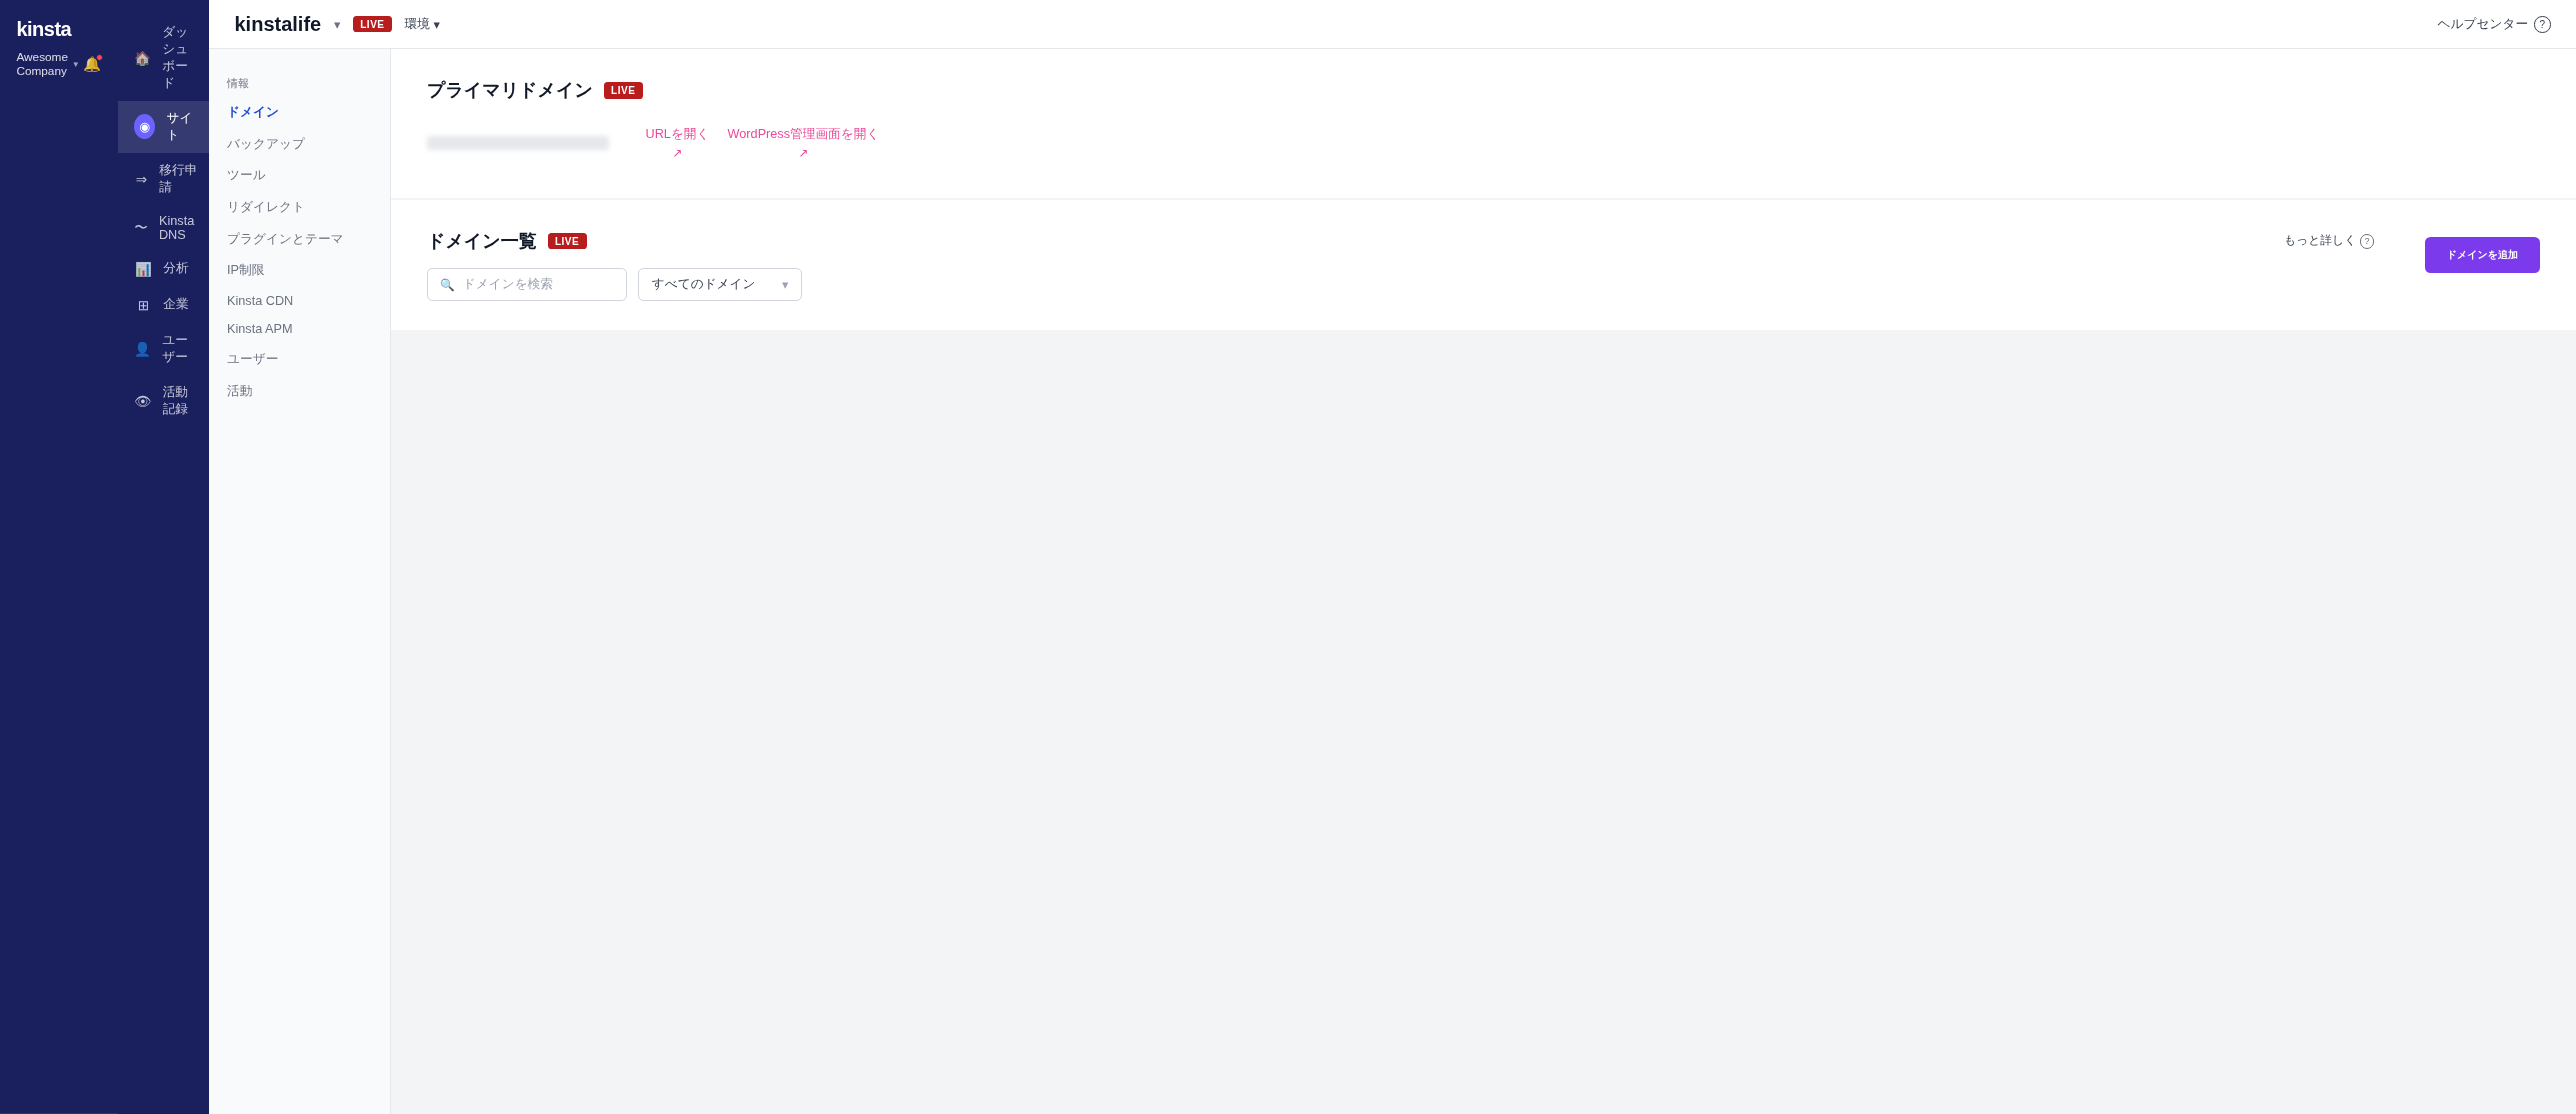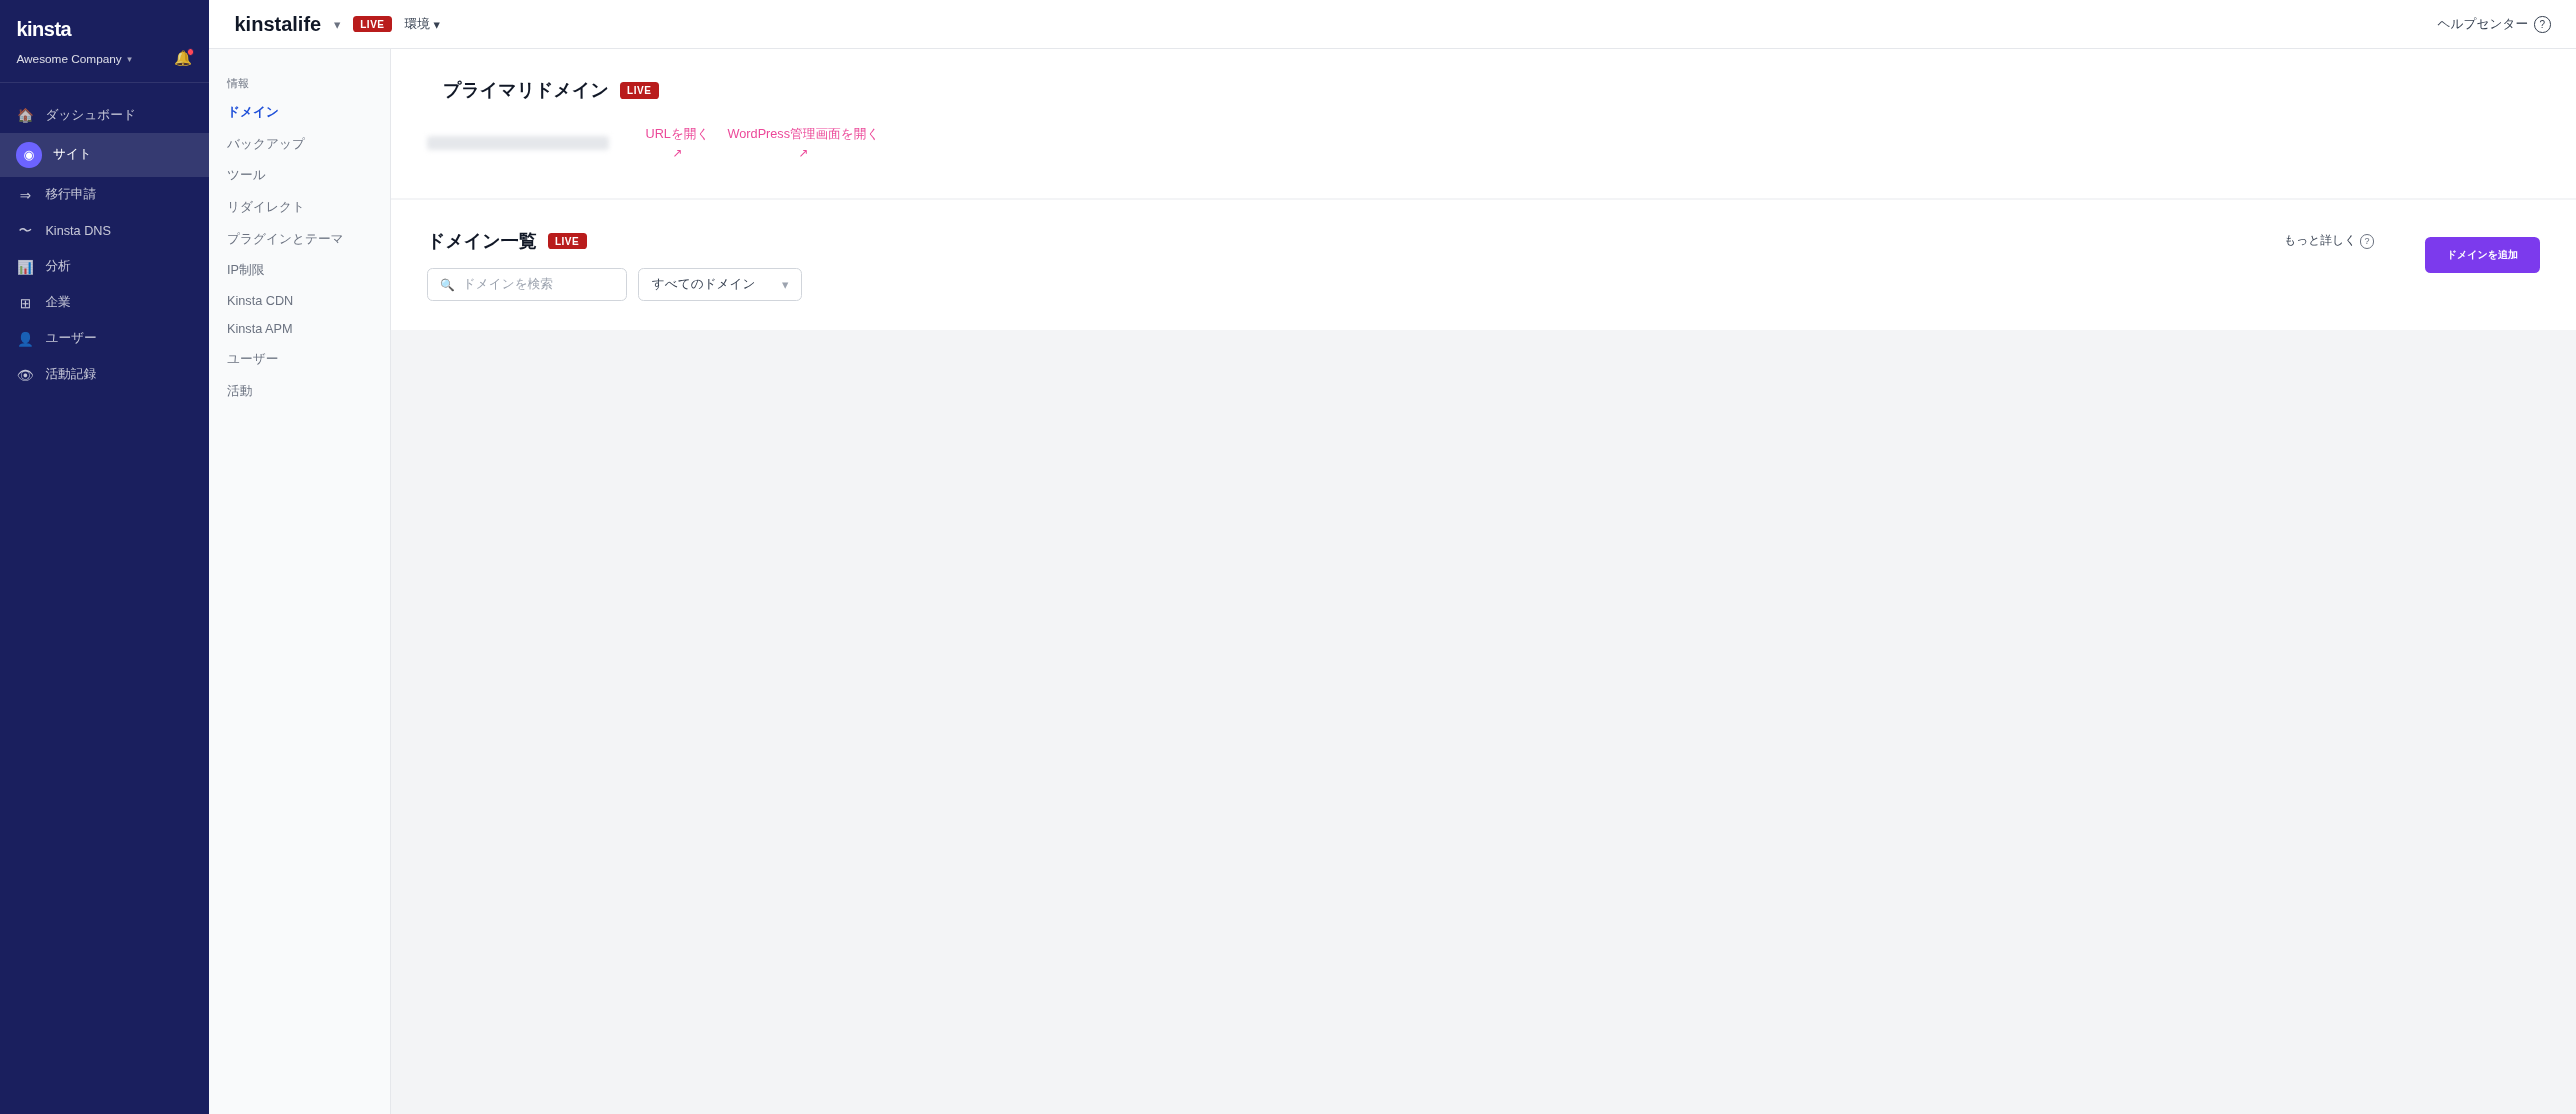--- a/index.html
+++ b/index.html
@@ -5,21 +5,21 @@
     * { box-sizing: border-box; margin: 0; padding: 0; }
     body { font-family: -apple-system, BlinkMacSystemFont, 'Segoe UI', sans-serif; display: flex; height: 100vh; background: #f3f4f6; }
 
     
     .sidebar {
       width: 209px;
       min-width: 209px;
       background: #1a1f5e;
       color: #fff;
       display: flex;
-      flex-direction: column;
+      flex-direction: row;
       padding: 0;
     }
     .sidebar-header {
       padding: 18px 16.4px 14.5px;
       border-bottom: 0.9px solid rgba(255,255,255,0.1);
     }
     .sidebar-logo {
       font-size: 20px;
       font-weight: 800;
       color: #fff;
@@ -189,21 +189,20 @@
       background: #fff;
       margin-bottom: 1.8px;
       padding: 29px 36px;
     }
 
     .card-title-row {
       display: flex;
       align-items: center;
       gap: 11px;
       margin-bottom: 14.5px;
-      margin-left: 16px;
     }
     .card-title {
       font-size: 18px;
       font-weight: 700;
       color: #111827;
     }
     .card-desc {
       font-size: 12.7px;
       color: #374151;
       line-height: 1.7;

